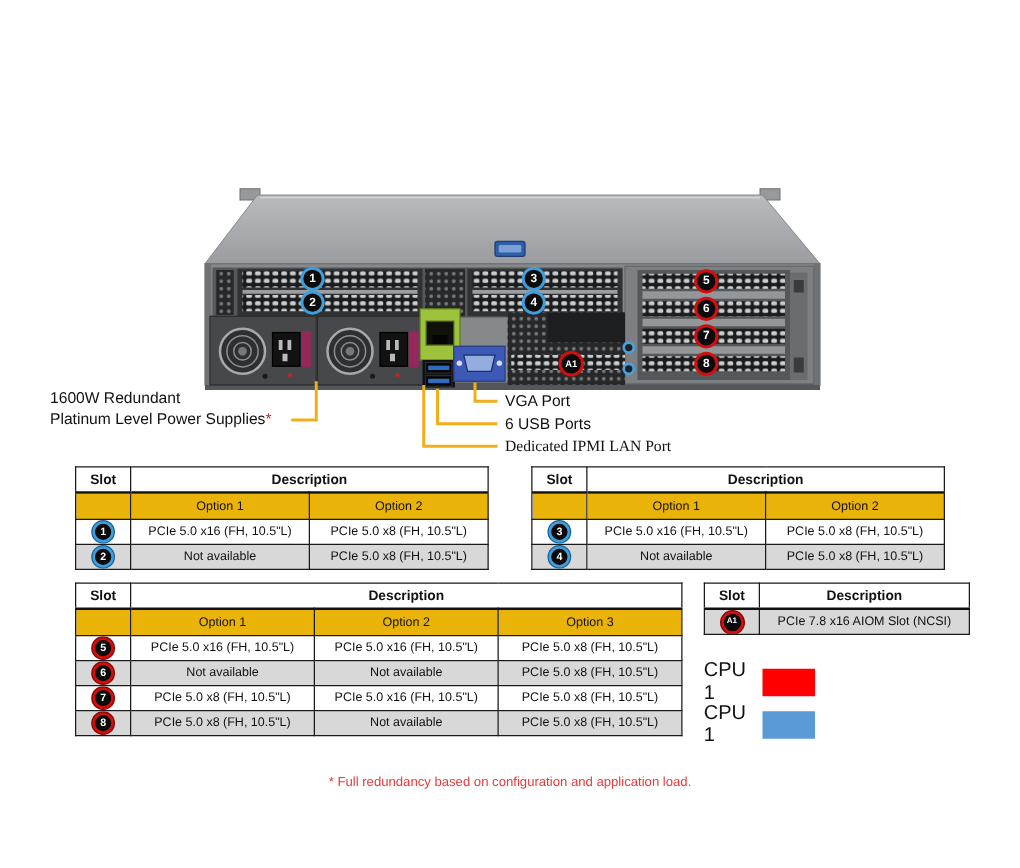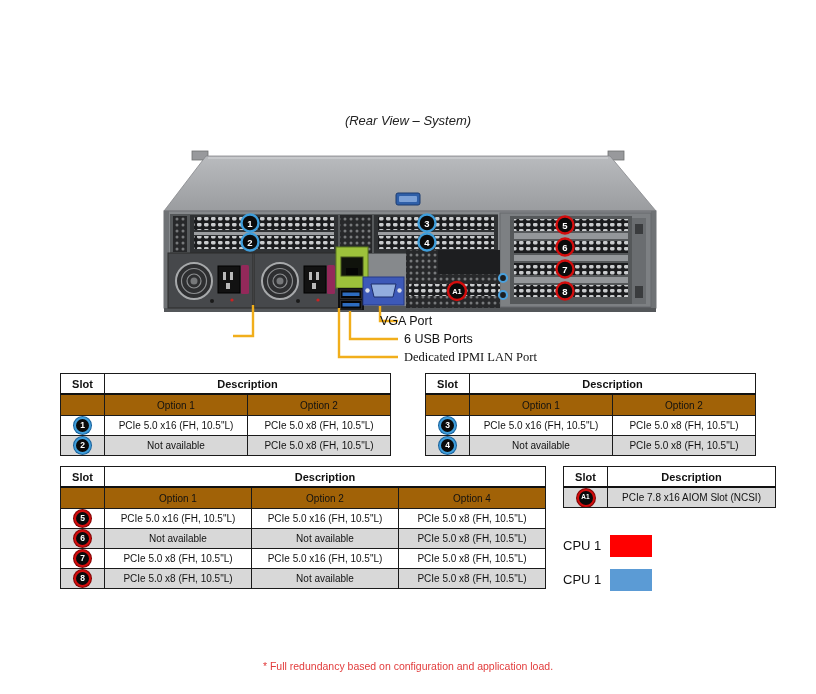--- a/index.html
+++ b/index.html
@@ -5,65 +5,64 @@
   html,body{margin:0;padding:0;background:#fff;}
   #page{position:relative;width:816px;height:694px;background:#ffffff;overflow:hidden;
         font-family:"Liberation Sans",sans-serif;color:#111;}
   .abs{position:absolute;}
 
   
   #fig-title{top:113px;left:0;width:816px;text-align:center;font-size:13px;
              font-style:italic;color:#222;}
   .callout-label{font-size:12.5px;color:#111;white-space:nowrap;}
   #psu-label{left:40px;top:310px;line-height:16.5px;}
-  #vga-label{left:380px;top:314px;}
+  #vga-label{left:404px;top:314px;}
   #usb-label{left:404px;top:332px;}
   #ipmi-label{left:404px;top:350px;font-family:Liberation Serif, serif;}
   .red-ast{color:#cc2222;}
 
   
   table.spec{border-collapse:collapse;background:#fff;table-layout:fixed;}
   table.spec,table.spec th,table.spec td{border:1px solid #1a1a1a;}
   table.spec{border-width:1.5px;}
   table.spec th{font-size:11px;font-weight:bold;height:19px;padding:0 2px;}
   table.spec td{font-size:10px;height:19px;text-align:center;padding:0 2px;
                 overflow:hidden;white-space:nowrap;}
   table.spec tr.hd th{border-bottom:2.5px solid #111;}
-  table.spec tr.sub td{background:#a16207;font-size:10px;height:20px;}
+  table.spec tr.sub td{background:#eab308;font-size:10px;height:20px;}
   table.spec tr.stripe td{background:#d8d8d8;}
   #table-1{left:60px;top:373px;width:331px;}
   #table-2{left:425px;top:373px;width:331px;}
   #table-3{left:60px;top:466px;width:486px;}
   #table-4{left:563px;top:466px;width:213px;}
   col.c-slot{width:44px;}
 
   .badge{display:inline-flex;align-items:center;justify-content:center;
          width:13px;height:13px;border-radius:50%;background:#0a0a0a;color:#fff;
          font-weight:bold;font-size:8.5px;line-height:1;vertical-align:middle;}
   .badge.blue{border:2.2px solid #3f9edb;box-shadow:0 0 0 1px #19629c;}
   .badge.red{border:2.2px solid #d40d0d;box-shadow:0 0 0 1px #7e0505;}
   .badge.a1{font-size:6.5px;width:14px;height:14px;}
 
   
   #cpu-legend{left:563px;top:534px;}
   .legend-row{display:flex;align-items:center;height:23px;margin-bottom:11px;}
-  .legend-row .lab{font-size:13px;width:43px;}
+  .legend-row .lab{font-size:16px;width:43px;}
   .swatch{width:42px;height:22px;margin-left:4px;}
   #cpu1-swatch{background:#ff0000;}
   #cpu2-swatch{background:#5b9bd5;}
 
   
-  #footnote{top:620px;left:0;width:816px;text-align:center;font-size:10.5px;color:#e23c3c;margin-top:40px;}
+  #footnote{top:620px;left:0;width:816px;text-align:center;font-size:10.5px;color:#e23c3c;}
 </style>
 </head>
 <body>
 
 <div id="page">
 
-  <div id="fig-title" class="abs">(Rear View – System)</div>
 
   <svg class="abs" style="left:0;top:0;" width="816" height="370" viewBox="0 0 816 370">
     <defs>
       <linearGradient id="lidGrad" x1="0" y1="0" x2="0" y2="1">
         <stop offset="0" stop-color="#b9bbbe"></stop>
           <stop offset="1" stop-color="#9a9c9f"></stop>
       </linearGradient>
       <pattern id="holes" width="7" height="6" patternUnits="userSpaceOnUse">
         <rect width="7" height="6" fill="#1b1c1e"></rect>
         <rect x="1" y="1" width="4.6" height="3.4" rx="1.3" fill="#caccce"></rect>
@@ -222,20 +221,22 @@
         <text x="565" y="291" dominant-baseline="central">8</text>
         </g>
       <g>
         <circle cx="457" cy="291" r="9" fill="#0b0b0b" stroke="#d40d0d" stroke-width="2.4"></circle>
         <text x="457" y="291" font-size="7.5" dominant-baseline="central">A1</text>
         </g>
     </g>
   </svg>
 
   <div id="psu-label" class="abs callout-label">
+    <div>1600W Redundant</div>
+    <div><span>Platinum Level Power Supplies</span><span class="red-ast">*</span></div>
   </div>
   <div id="vga-label" class="abs callout-label">VGA Port</div>
   <div id="usb-label" class="abs callout-label">6 USB Ports</div>
   <div id="ipmi-label" class="abs callout-label">Dedicated IPMI LAN Port</div>
 
   <table id="table-1" class="spec abs">
     <colgroup>
         <col class="c-slot">
         <col>
         <col>
@@ -301,21 +302,21 @@
       </colgroup>
     <tbody>
         <tr class="hd">
       <th>Slot</th>
       <th colspan="3">Description</th>
     </tr>
     <tr class="sub">
       <td></td>
       <td>Option 1</td>
       <td>Option 2</td>
-      <td>Option 4</td>
+      <td>Option 3</td>
     </tr>
     <tr>
       <td><span class="badge red">5</span></td>
       <td>PCIe 5.0 x16 (FH, 10.5"L)</td>
       <td>PCIe 5.0 x16 (FH, 10.5"L)</td>
       <td>PCIe 5.0 x8 (FH, 10.5"L)</td>
     </tr>
     <tr class="stripe">
       <td><span class="badge red">6</span></td>
       <td>Not available</td>

